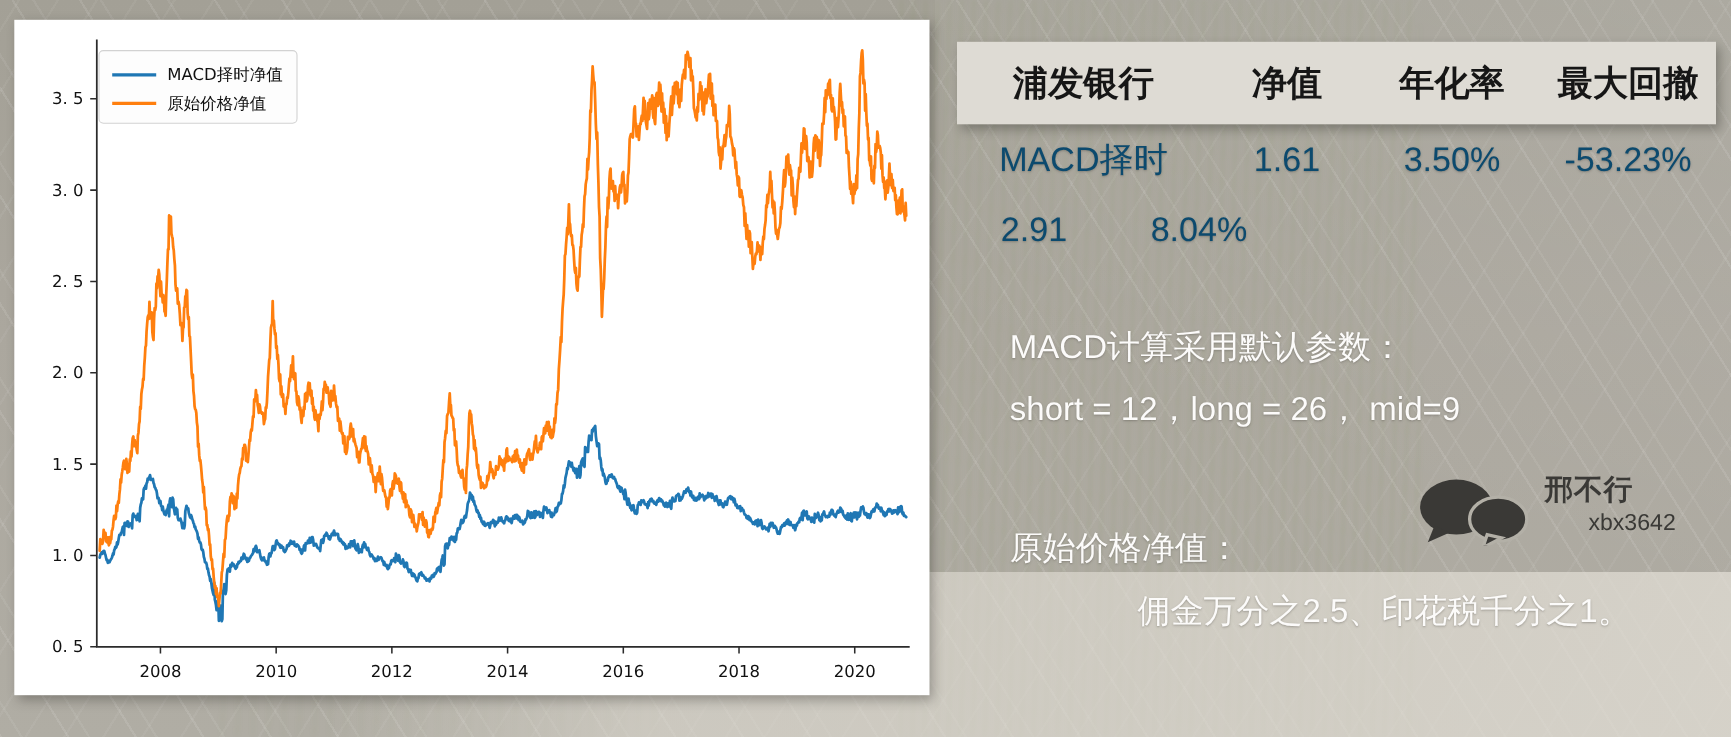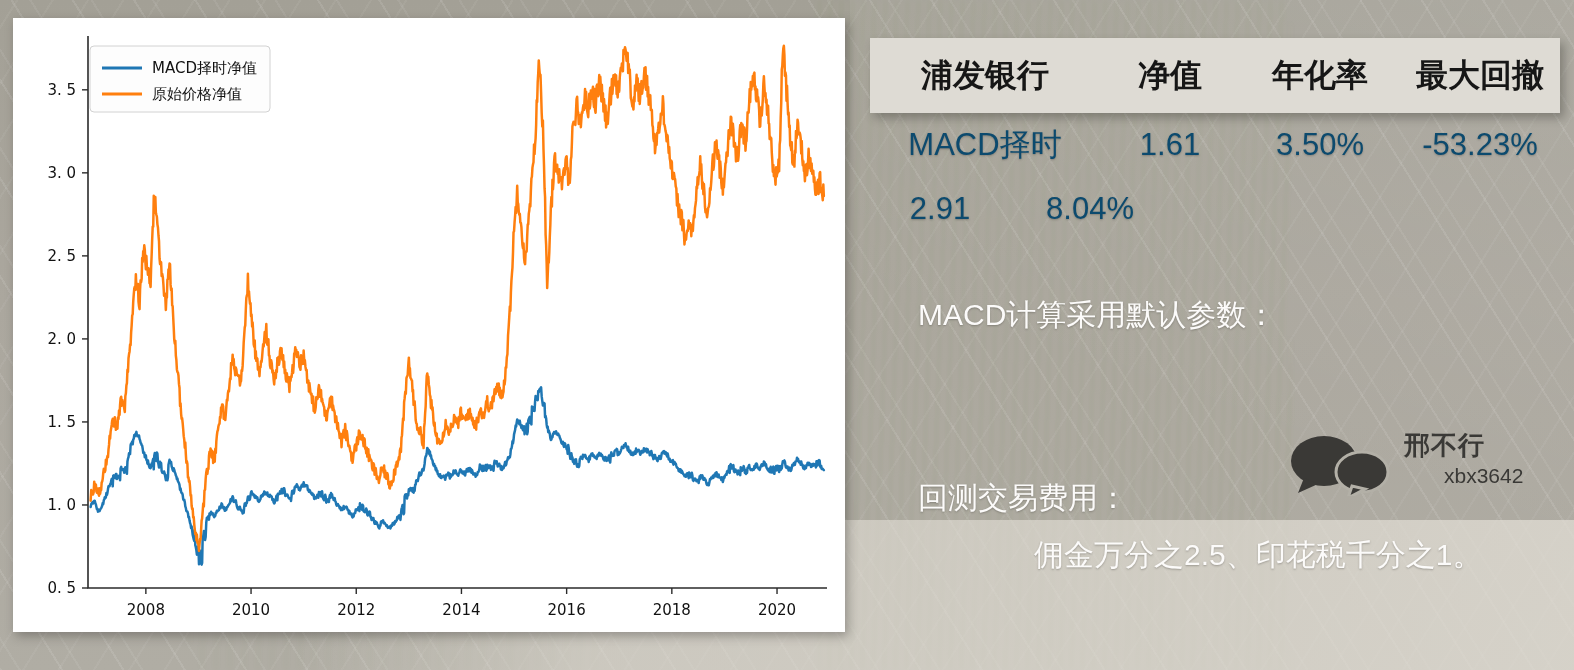--- a/index.html
+++ b/index.html
@@ -155,21 +155,22 @@
       <div class="c-ann">3.50%</div>
       <div class="c-dd">-53.23%</div>
     </div>
     <div class="t-row">
       <div class="c-nav">2.91</div>
       <div class="c-ann">8.04%</div>
     </div>
   </div>
 
   <div class="note" id="note-macd-title">MACD计算采用默认参数：</div>
-  <div class="note" id="note-fee-title">回测交易费用：</div>
+  <div class="note" id="note-macd-params">short = 12，long = 26， mid=9</div>
+  <div class="note" id="note-fee-title">原始价格净值：</div>
   <div class="note" id="note-fee-detail">佣金万分之2.5、印花税千分之1。</div>
 
   <div id="watermark">
     <svg id="wm-icon" viewBox="0 0 110 62">
       <ellipse cx="38" cy="27" rx="33" ry="25" fill="#3a3936"></ellipse>
       <path d="M18 44 L12 59 L32 50 Z" fill="#3a3936"></path>
       <ellipse cx="76" cy="38" rx="26" ry="20" fill="#3a3936" stroke="#b3b0a7" stroke-width="3"></ellipse>
       <path d="M66 52 L62 64 L79 55 Z" fill="#3a3936" stroke="#b3b0a7" stroke-width="3"></path>
     </svg>
     <div id="wm-name">邢不行</div>

